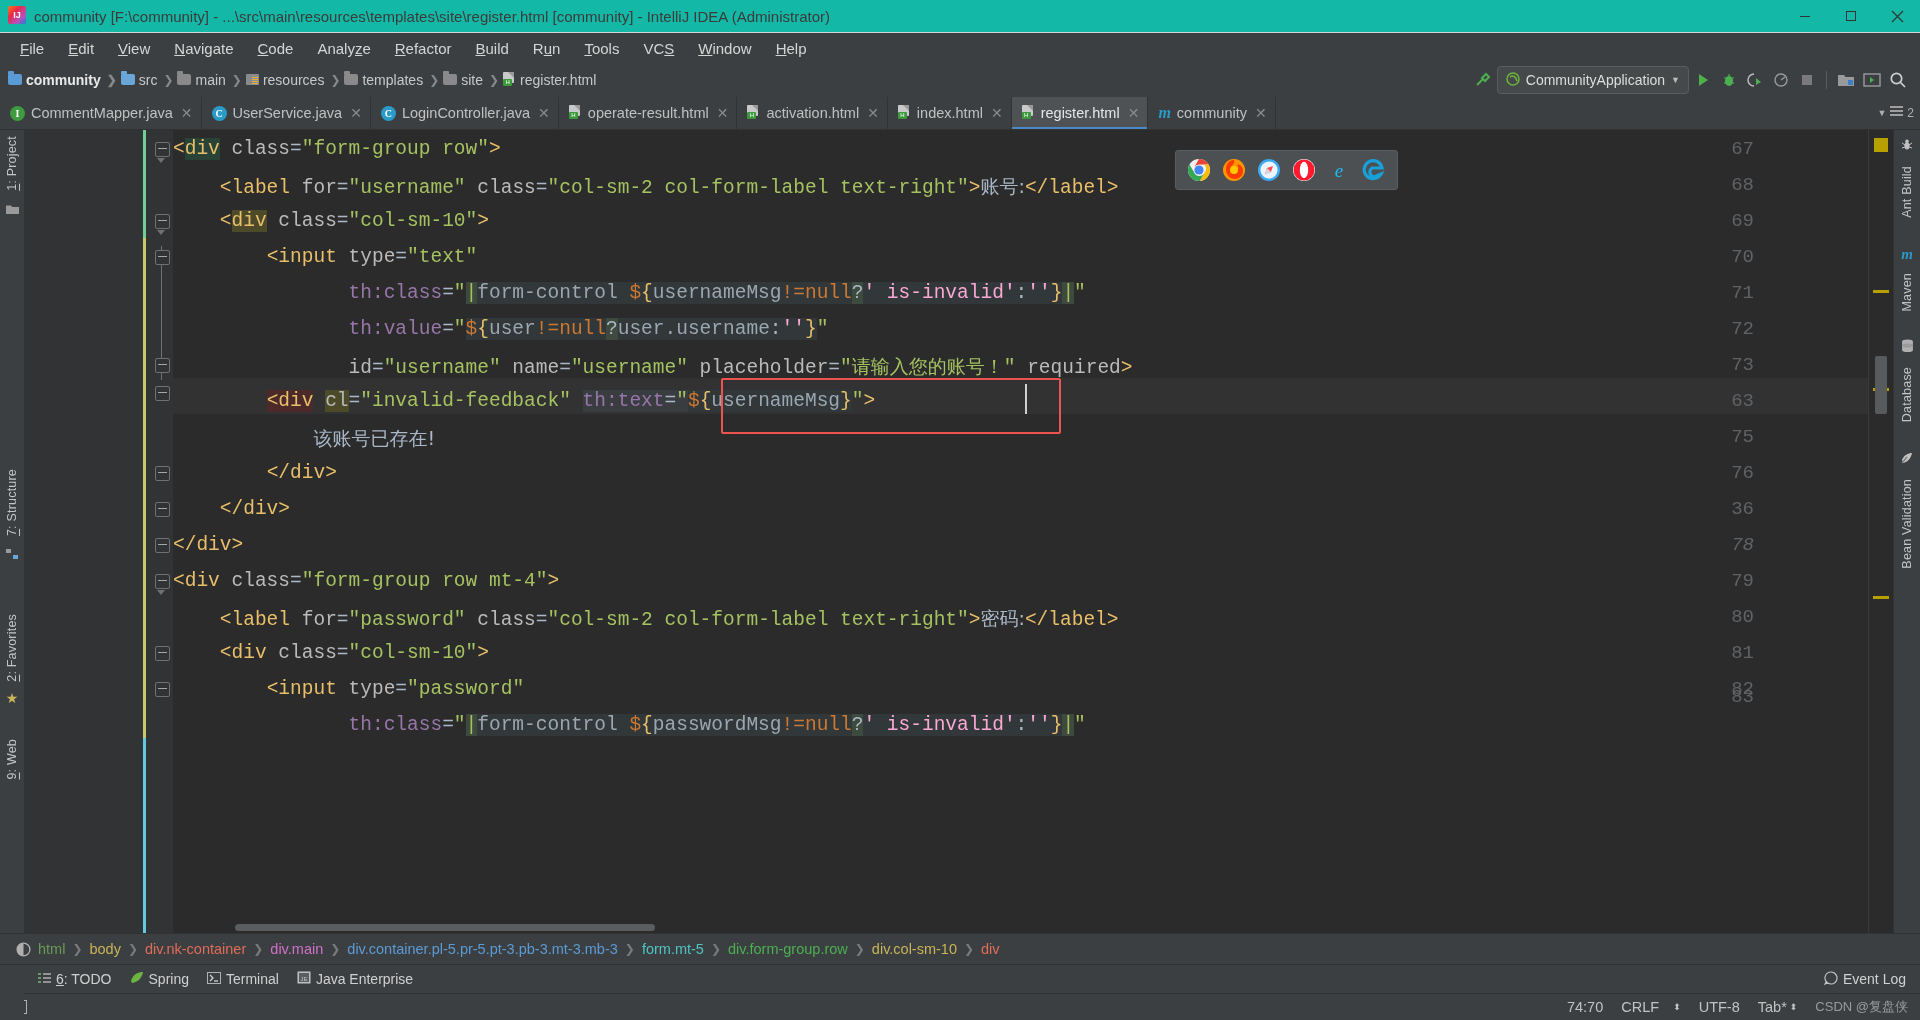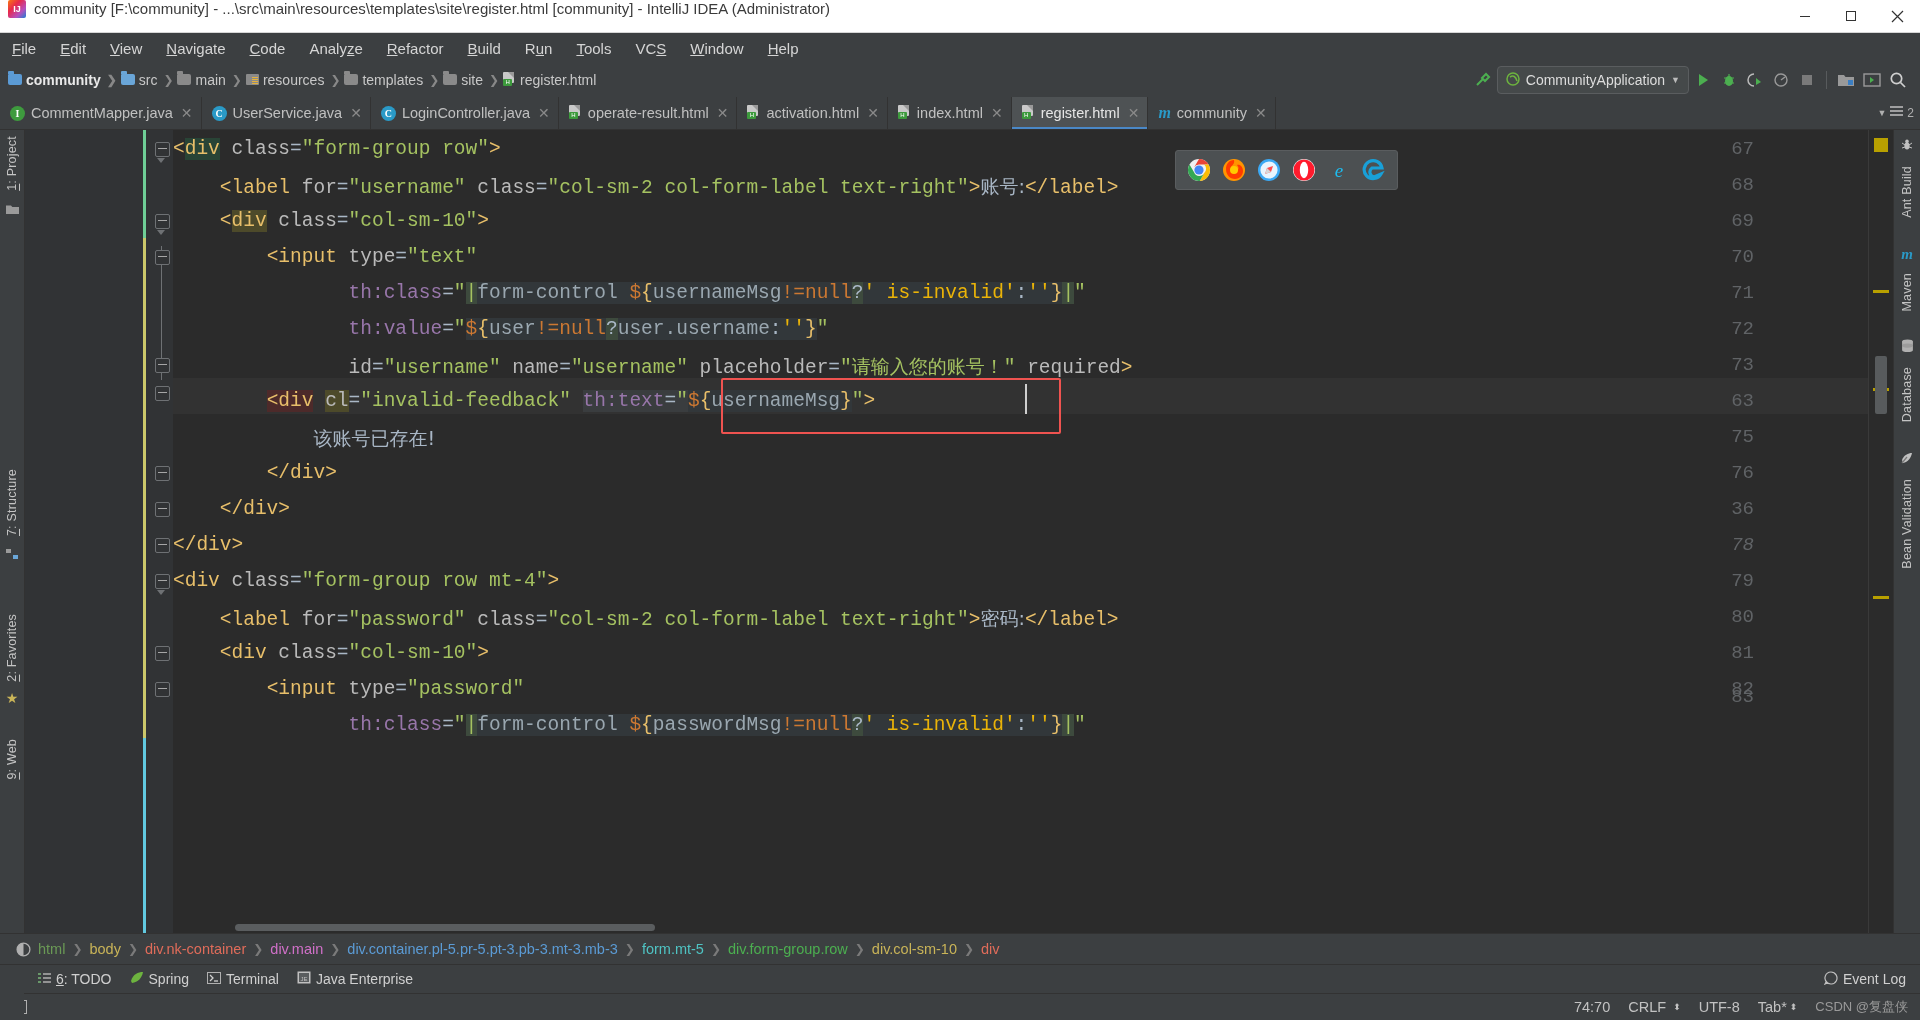--- a/index.html
+++ b/index.html
@@ -2,37 +2,37 @@
 <html><head>
 <meta charset="utf-8">
 <style>
   html,body{margin:0;padding:0;background:#3c3f41;}
   body{width:1920px;height:1020px;overflow:hidden;
        font-family:"Liberation Sans",sans-serif;color:#bbbbbb;
        -webkit-font-smoothing:antialiased;}
   .app{position:relative;width:1920px;height:1020px;background:#3c3f41;display:flex;flex-direction:column;}
 
   
-  .titlebar{height:32px;background:#ffffff;display:flex;align-items:flex-start;flex:0 0 32px;
+  .titlebar{height:32px;background:#14b8a6;display:flex;align-items:center;flex:0 0 32px;
             border-bottom:1px solid #d6d6d6;}
   .tb-icon{width:20px;height:20px;margin:0 6px 0 8px;position:relative;flex:0 0 20px;}
   .ij-logo{width:18px;height:18px;border-radius:2px;position:relative;overflow:hidden;
            background:linear-gradient(135deg,#f97a12 0%,#e8294a 35%,#b74fbd 70%,#1a7fd4 100%);}
   .ij-logo:after{content:"IJ";position:absolute;left:0;top:0;right:0;bottom:0;color:#fff;
                  font-size:9px;font-weight:bold;line-height:18px;text-align:center;
                  font-family:"Liberation Sans",sans-serif;}
   .tb-title{font-size:15px;color:#3b3b3b;white-space:nowrap;flex:1;
             font-family:"Liberation Sans",sans-serif;}
   .tb-btns{display:flex;align-items:center;height:32px;}
   .tb-btn{width:46px;height:32px;display:flex;align-items:center;justify-content:center;
           color:#333;font-size:13px;}
   .tb-btn svg{display:block;}
 
   
-  .menubar{height:30px;background:#3c3f41;display:flex;align-items:center;
+  .menubar{height:30px;background:#3c3f41;display:flex;align-items:center;padding-left:8px;
            flex:0 0 30px;}
   .menu-item{font-size:15px;color:#d5d5d5;padding:2px 12px;white-space:nowrap;
              font-family:"Liberation Sans",sans-serif;}
   .menu-item u{text-decoration:underline;}
 
   
   .navbar{height:34px;background:#3c3f41;display:flex;align-items:center;padding-left:8px;
           flex:0 0 34px;}
   .crumb{display:flex;align-items:center;font-size:14px;color:#c8c8c8;white-space:nowrap;}
   .crumb .ic{margin-right:4px;display:inline-block;}
@@ -100,21 +100,21 @@
   .cur-row{position:absolute;left:148px;right:0;height:36px;background:#323232;}
   .caret{position:absolute;width:2px;background:#cfcfcf;}
 
   
   .tag{color:#e8bf6a;}
   .attr{color:#bababa;}
   .val{color:#a5c261;}
   .thattr{color:#9876aa;}
   .plain{color:#a9b7c6;}
   .kw{color:#cc7832;}
-  .ex{color:#eab308;}
+  .ex{color:#f9a8d4;}
   .dollar{color:#cc7832;}
   .brace{color:#e8bf6a;}
   .ident{color:#9aa7b0;}
   .cjk{color:#a9b7c6;font-family:"DejaVu Sans","Liberation Sans",sans-serif;font-size:19px;}
   .hl-green{background:#294436;}
   .hl-olive{background:#4d4a2a;}
   .hl-red{background:#4d2a2a;}
   .hl-str{background:#32373a;}
   .hl-pick{background:#3d4a3d;}
   .hl-cur{background:#3a3d3f;}
@@ -632,21 +632,21 @@
 
   <div class="statusbar">
     <div style="width:22px;display:flex;justify-content:center;">
       <svg width="12" height="14" viewBox="0 0 12 14">
           <rect x="0.5" y="0.5" width="11" height="13" fill="none" stroke="#b0b0b0" stroke-width="1"></rect>
           <rect x="0.5" y="0.5" width="3.5" height="13" fill="#8a8a8a"></rect>
         </svg>
     </div>
     <div class="st-right">
       <span>74:70</span>
-      <span style="display:flex;align-items:center;gap:7px;">
+      <span style="display:flex;align-items:center;gap:14px;">
         <span>CRLF</span>
         <span style="font-size:9px;line-height:9px;">⬍</span>
       </span>
       <span>UTF-8</span>
       <span style="display:flex;align-items:center;gap:3px;">
         <span>Tab*</span>
         <span style="font-size:9px;line-height:9px;">⬍</span>
       </span>
       <span class="wmark">CSDN @复盘侠</span>
     </div>

